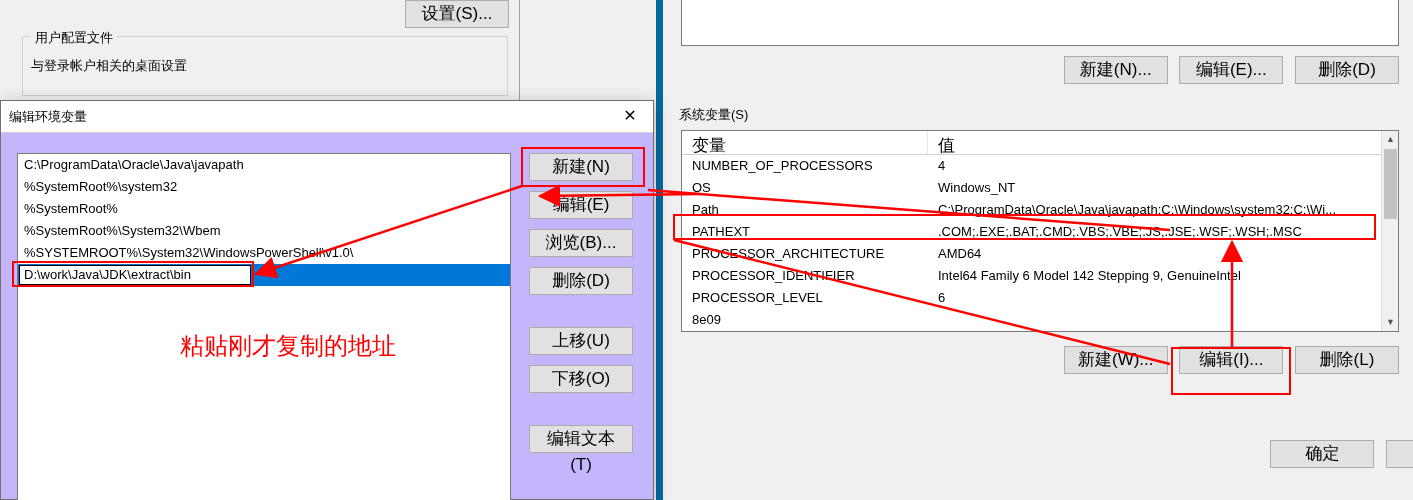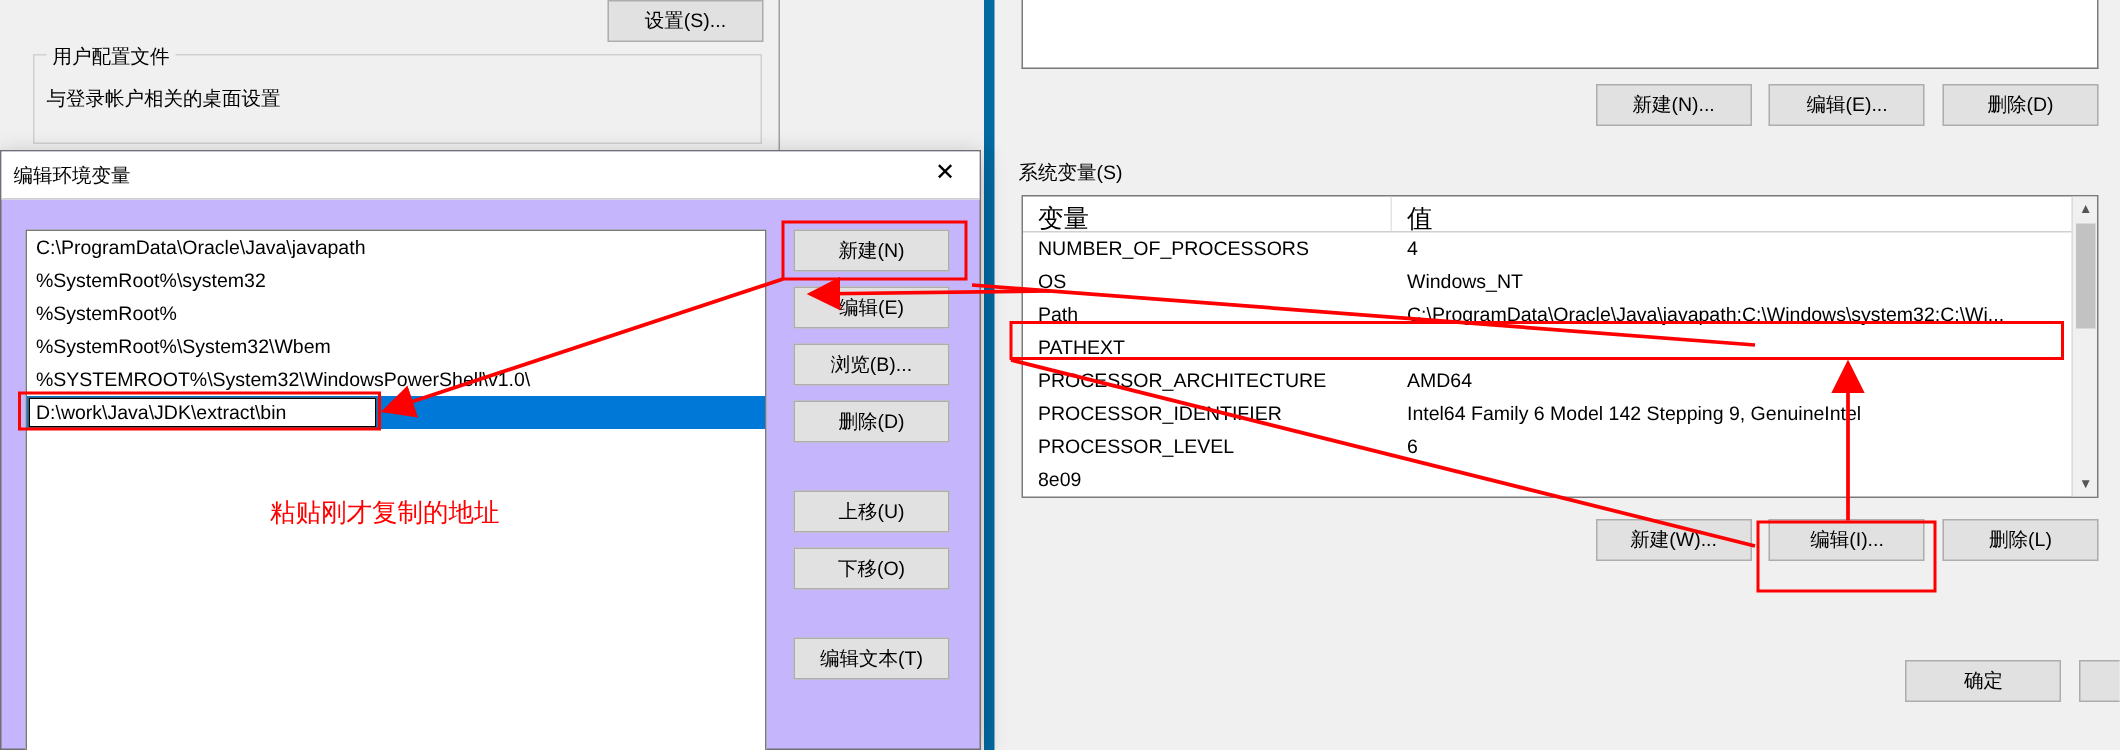--- a/index.html
+++ b/index.html
@@ -237,41 +237,41 @@
 
   
   .btn {
     display: inline-block;
     min-width: 104px;
     height: 28px;
     line-height: 26px;
     text-align: center;
     background: #e1e1e1;
     border: 1px solid #adadad;
-    font-size: 13px;
+    font-size: 17px;
     cursor: pointer;
     user-select: none;
     padding: 0 10px;
   }
 
   
   .anno-box {
     position: absolute;
     border: 2px solid #ff0000;
     pointer-events: none;
   }
   .anno-overlay {
     position:absolute;
     inset:0;
     pointer-events:none;
   }
   .anno-text {
     position:absolute;
     color:#ff0000;
-    font-size:17px;
+    font-size:24px;
     font-family:"Microsoft YaHei",sans-serif;
     pointer-events:none;
   }
 </style>
 </head>
 <body>
 
 <div class="sysprops">
   <div class="btn settings">设置(S)...</div>
   <fieldset class="sysprops-group">
@@ -303,20 +303,21 @@
           <div class="sysvar-row">
             <div class="c1">OS</div>
             <div class="c2">Windows_NT</div>
           </div>
           <div class="sysvar-row">
             <div class="c1">Path</div>
             <div class="c2">C:\ProgramData\Oracle\Java\javapath;C:\Windows\system32;C:\Wi...</div>
           </div>
           <div class="sysvar-row">
             <div class="c1">PATHEXT</div>
+            <div class="c2">.COM;.EXE;.BAT;.CMD;.VBS;.VBE;.JS;.JSE;.WSF;.WSH;.MSC</div>
           </div>
           <div class="sysvar-row">
             <div class="c1">PROCESSOR_ARCHITECTURE</div>
             <div class="c2">AMD64</div>
           </div>
           <div class="sysvar-row">
             <div class="c1">PROCESSOR_IDENTIFIER</div>
             <div class="c2">Intel64 Family 6 Model 142 Stepping 9, GenuineIntel</div>
           </div>
           <div class="sysvar-row">

